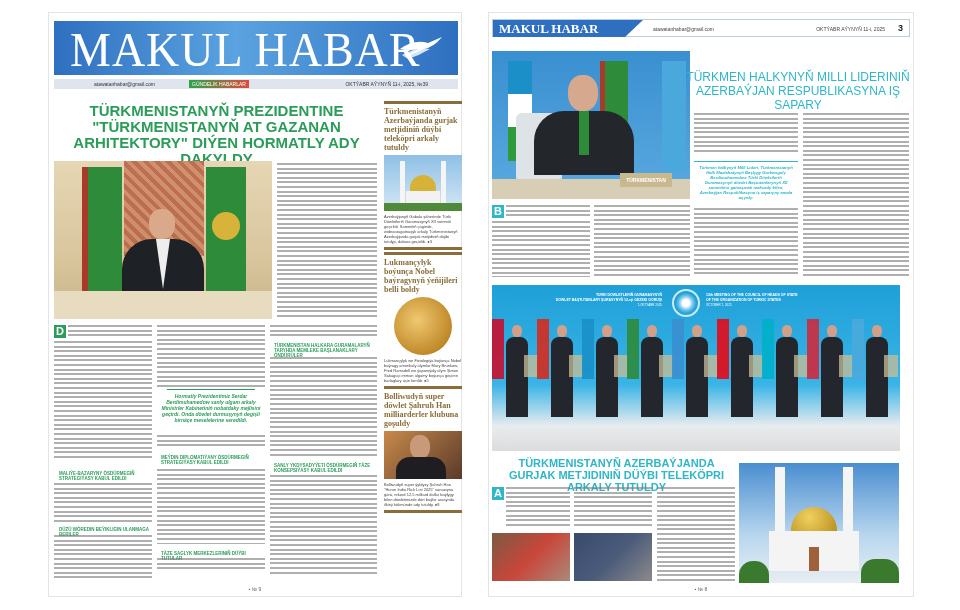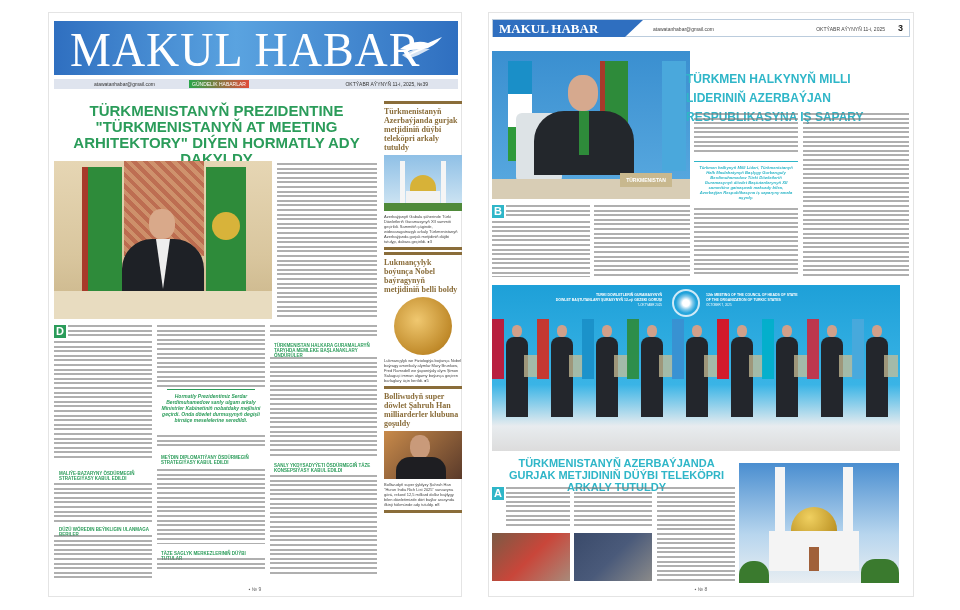--- a/index.html
+++ b/index.html
@@ -24,21 +24,21 @@
 .lines{background:repeating-linear-gradient(180deg,#7a7a7a 0 2px,transparent 2px 4.6px);opacity:.6}
 .green-sub{position:absolute;color:#2b9c5a;font-weight:bold;font-size:4.5px;line-height:5px}
 .quote{position:absolute;color:#2b9c5a;font-style:italic;font-size:5px;line-height:6px;text-align:center;font-weight:bold}
 .footer{position:absolute;bottom:4px;width:100%;text-align:center;font-size:5px;color:#666}
 .mast2{position:absolute;left:3px;top:6px;width:418px;height:18px;border:1px solid #bcd;background:#fff}
 .mast2 .blue{position:absolute;left:0;top:0;width:150px;height:17px;background:#2f6fc0;clip-path:polygon(0 0,100% 0,88% 100%,0 100%)}
 .mast2 .t{position:absolute;left:6px;top:1px;color:#fff;font-family:"Liberation Serif",serif;font-size:13px;font-weight:bold}
 .mast2 .em{position:absolute;left:160px;top:6px;font-size:5px;color:#444}
 .mast2 .dt{position:absolute;right:24px;top:6px;font-size:5px;color:#444}
 .mast2 .pg{position:absolute;right:6px;top:3px;font-size:9px;font-weight:bold;color:#222}
-.headline2{position:absolute;left:197px;top:57px;width:224px;text-align:left;color:#2fb6c8;font-weight:bold;font-size:12px;line-height:19px}
+.headline2{position:absolute;left:197px;top:57px;width:224px;text-align:center;color:#2fb6c8;font-weight:normal;font-size:12px;line-height:14px}
 .headline3{position:absolute;left:5px;top:444px;width:245px;text-align:center;color:#2fb6c8;font-weight:bold;font-size:11px;line-height:12px}
 .dropcap{position:absolute;width:12px;height:13px;color:#fff;font-weight:bold;font-size:11px;text-align:center;line-height:13px}
 </style>
 </head>
 <body>
 
 <div class="page" id="p1">
   <div class="masthead">
     <div class="mast-title">MAKUL HABAR</div>
     <div class="bird">
@@ -46,21 +46,21 @@
           <path d="M2 14 Q16 4 30 8 L44 2 Q36 12 26 14 Q16 18 8 22 Q14 16 22 14 Q12 16 2 14Z" fill="#fff"></path>
           <path d="M4 20 Q18 12 32 14 Q22 20 10 24Z" fill="#fff" opacity=".8"></path>
         </svg>
     </div>
   </div>
   <div class="infobar">
     <span class="em">atawatanhabar@gmail.com</span>
     <span class="badge">GÜNDELIK HABARLAR</span>
     <span class="dt">OKTÝABR AÝYNYŇ 11-i, 2025, №39</span>
   </div>
-  <div class="headline">TÜRKMENISTANYŇ PREZIDENTINE "TÜRKMENISTANYŇ AT MEETING ARHITEKTORY" DIÝEN HORMATLY ADY DAKYLDY</div>
+  <div class="headline">TÜRKMENISTANYŇ PREZIDENTINE "TÜRKMENISTANYŇ AT GAZANAN ARHITEKTORY" DIÝEN HORMATLY ADY DAKYLDY</div>
 
   <div class="photo" style="left:5px;top:148px;width:218px;height:158px;background:linear-gradient(180deg,#e6d6b4 0%,#d9c69e 60%,#c9b488 100%)">
     <div style="position:absolute;left:70px;top:0;width:80px;height:95px;background:repeating-linear-gradient(45deg,#b4553b 0 4px,#c9815b 4px 8px);opacity:.8"></div>
     <div style="position:absolute;left:28px;top:6px;width:40px;height:130px;background:#2e8b3a;border-left:6px solid #a83a2a"></div>
     <div style="position:absolute;left:152px;top:6px;width:40px;height:130px;background:#2e8b3a">
         <div style="position:absolute;left:6px;top:45px;width:28px;height:28px;border-radius:50%;background:#d8b33a"></div>
       </div>
     <div style="position:absolute;left:68px;top:48px;width:82px;height:108px">
       <div style="position:absolute;left:27px;top:0;width:26px;height:30px;border-radius:45%;background:#d9a98a"></div>
       <div style="position:absolute;left:0;top:30px;width:82px;height:78px;background:#1e2126;border-radius:30px 30px 0 0"></div>
@@ -100,21 +100,21 @@
     <div style="height:56px;background:linear-gradient(180deg,#8fc0e6,#d5e8f4);position:relative">
       <div style="position:absolute;left:16px;top:6px;width:5px;height:44px;background:#f5f5f5"></div>
       <div style="position:absolute;left:57px;top:6px;width:5px;height:44px;background:#f5f5f5"></div>
       <div style="position:absolute;left:26px;top:20px;width:26px;height:18px;border-radius:13px 13px 0 0;background:#d7b238"></div>
       <div style="position:absolute;left:22px;top:36px;width:34px;height:16px;background:#f2f2f2"></div>
       <div style="position:absolute;left:0;top:48px;width:78px;height:8px;background:#4f8a3a"></div>
     </div>
     <div class="side-text">Azerbaýjanyň Gabala şäherinde Türki Döwletleriň Guramasynyň XII sammiti geçirildi. Sammitiň çäginde, wideoaragatnaşyk arkaly Türkmenistanyň Azerbaýjanda gurjak metjidiniň düýbi tutulyp, dabara geçirildi. ●3</div>
     <div class="rule"></div>
     <div class="rule"></div>
-    <div class="side-title">Lukmançylyk boýunça Nobel baýragynyň metjidiniň belli boldy</div>
+    <div class="side-title">Lukmançylyk boýunça Nobel baýragynyň ýeňijileri belli boldy</div>
     <div style="height:58px;position:relative">
       <div style="position:absolute;left:10px;top:0;width:58px;height:58px;border-radius:50%;background:radial-gradient(circle at 40% 40%,#f0c870,#c08a2a 70%,#9a6a1a)"></div>
     </div>
     <div class="side-text">Lukmançylyk we Fiziologiýa boýunça Nobel baýragy amerikaly alymlar Mary Brunkow, Fred Ramsdell we ýaponiýaly alym Şimon Sakaguçi immun ulgamy boýunça geçiren barlaglary üçin berildi. ●5</div>
     <div class="rule"></div>
     <div class="side-title">Bolliwudyň super döwlet Şahruh Han milliarderler klubuna goşuldy</div>
     <div style="height:48px;background:linear-gradient(135deg,#c88a4a,#5a3a2a);position:relative">
       <div style="position:absolute;left:26px;top:4px;width:20px;height:24px;border-radius:45%;background:#c99a7a"></div>
       <div style="position:absolute;left:12px;top:26px;width:50px;height:22px;background:#1e1e22;border-radius:14px 14px 0 0"></div>
     </div>

